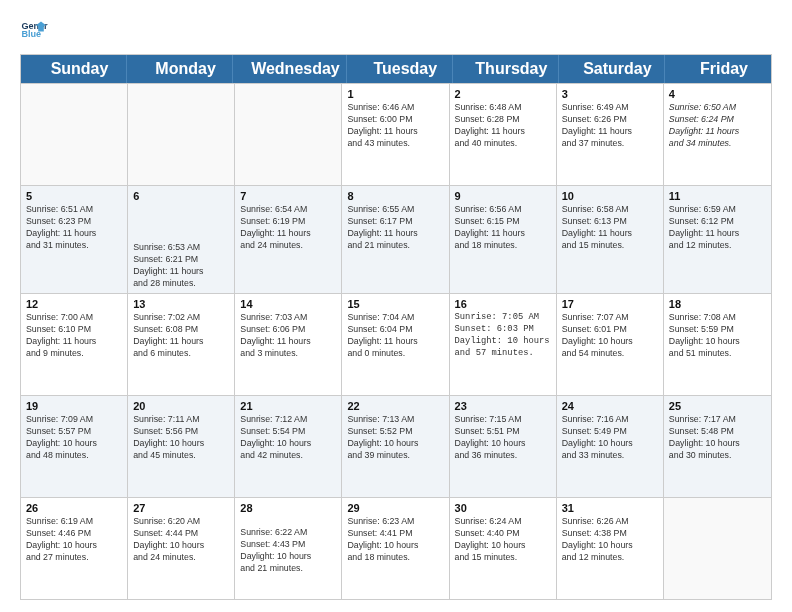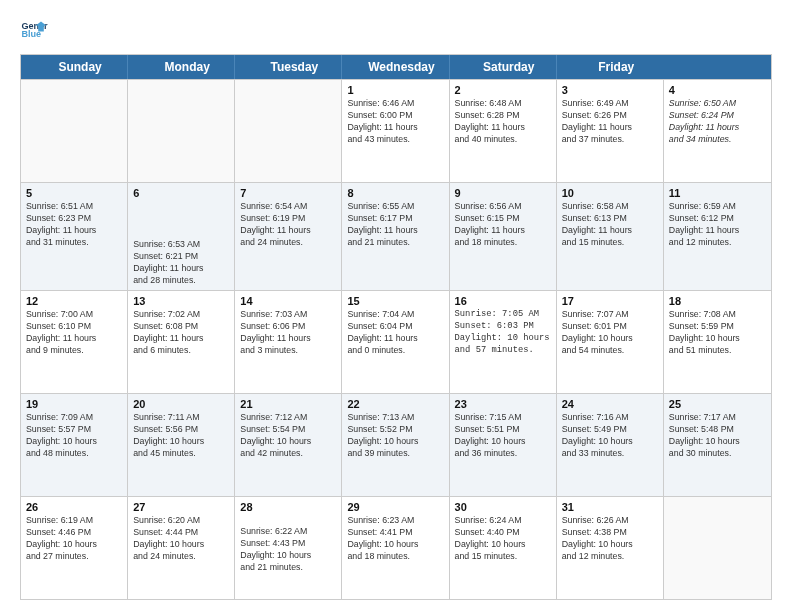--- a/index.html
+++ b/index.html
@@ -51,21 +51,21 @@
       flex-direction: column;
       border: 1px solid #ccc;
     }
     .cal-header {
       display: grid;
       grid-template-columns: repeat(7, 1fr);
       background: #2e6da4;
     }
     .cal-header-cell {
       color: #fff;
-      font-size: 12px;
+      font-size: 16px;
       font-weight: bold;
       padding: 5px 6px;
       text-align: center;
       border-right: 1px solid #4a85b8;
       margin-left: 12px;
     }
     .cal-header-cell:last-child { border-right: none; }
     .cal-body {
       flex: 1;
       display: flex;
@@ -117,22 +117,23 @@
     <div class="title-block">
       <div class="month-title"></div>
       <div class="subtitle"></div>
     </div>
   </div>
 
   <div class="calendar">
     <div class="cal-header">
     <div class="cal-header-cell">Sunday</div>
         <div class="cal-header-cell">Monday</div>
+        <div class="cal-header-cell">Wednesday</div>
         <div class="cal-header-cell">Tuesday</div>
-        <div class="cal-header-cell">Wednesday</div>
+        <div class="cal-header-cell">Thursday</div>
         <div class="cal-header-cell">Saturday</div>
         <div class="cal-header-cell">Friday</div>
       </div>
     <div class="cal-body">
     <div class="cal-row">
           <div class="cal-cell empty"></div>
           <div class="cal-cell empty"></div>
           <div class="cal-cell empty"></div>
           <div class="cal-cell">
             <div class="day-num">1</div>

